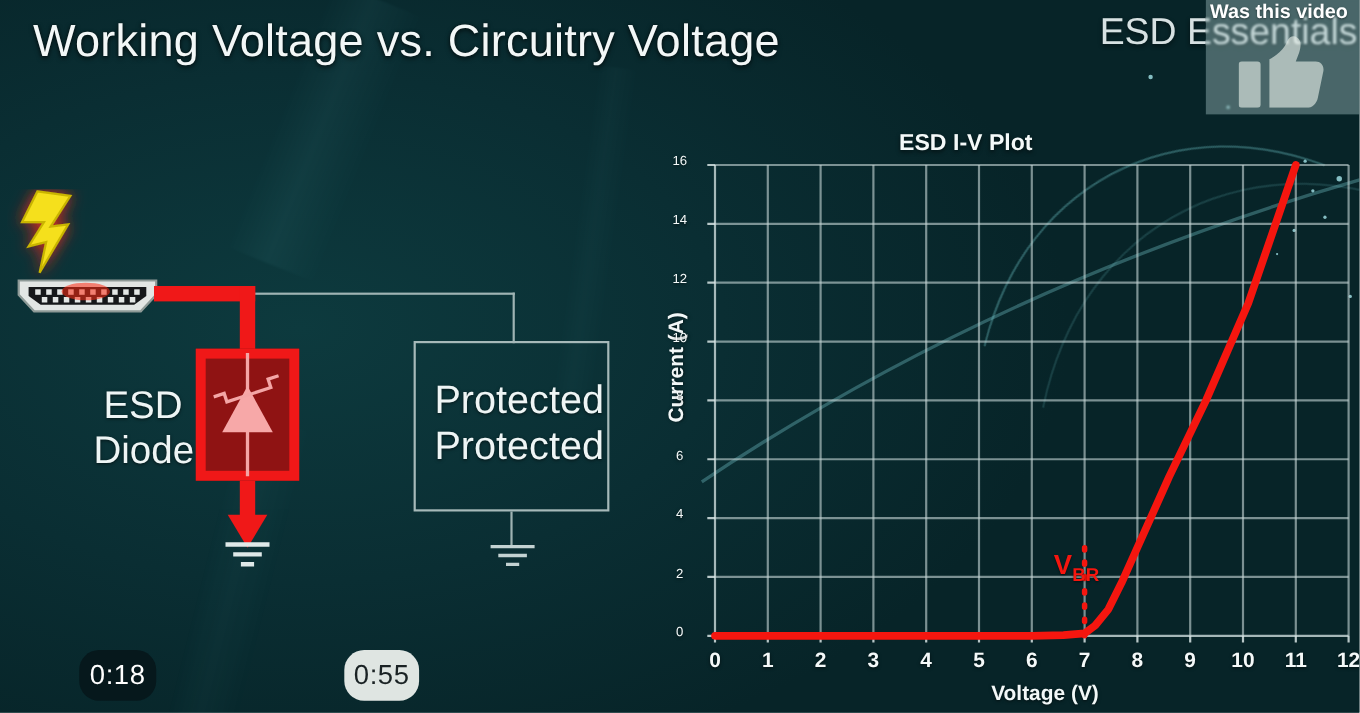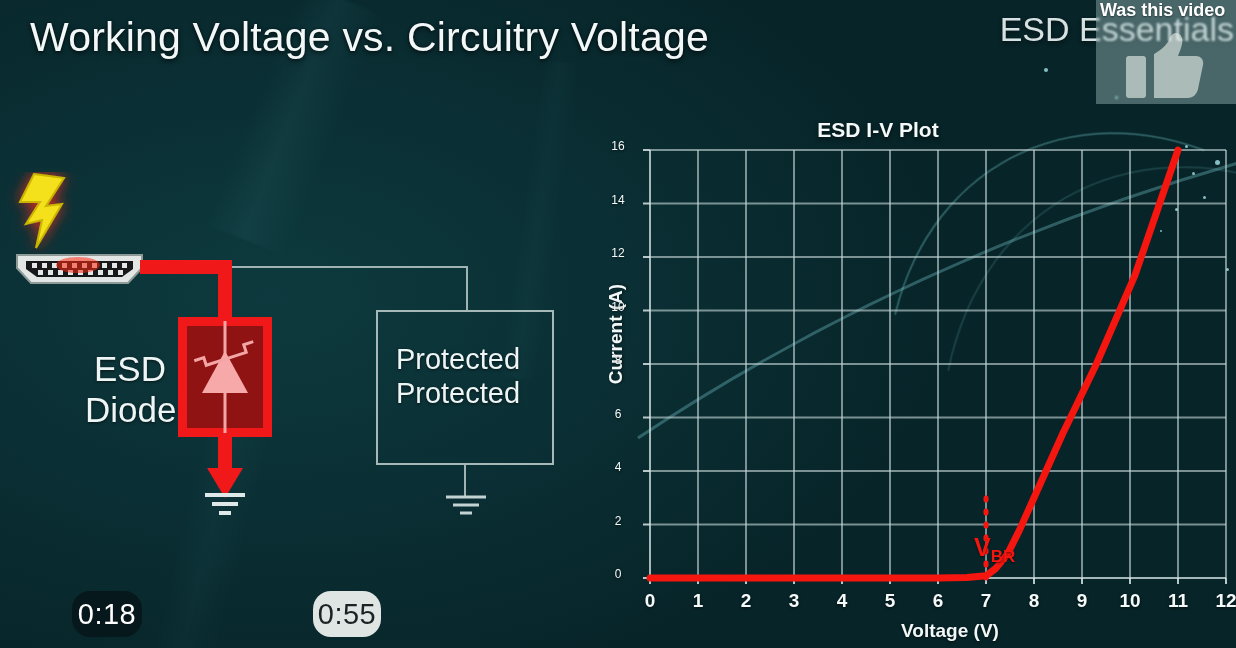--- a/index.html
+++ b/index.html
@@ -90,22 +90,22 @@
   .label-txt {
     position: absolute;
     color: #eef5f5;
     font-size: 35px;
     text-shadow: 0 1px 3px rgba(0,0,0,0.6);
     line-height: 1.18;
     text-align: center;
   }
   #esd-label { left: 85px; top: 178px; width: 90px; }
   #prot-label {
-    left: 362px; top: 172px; width: 192px;
-    font-size: 29px;
+    left: 376px; top: 172px; width: 192px;
+    font-size: 36px;
   }
 
   
   .wire-red { position: absolute; background: #f01818; }
   .wire-gray { position: absolute; background: #9fb3b3; }
 
   
   #diode-box {
     position: absolute;
     left: 178px; top: 147px;
@@ -125,21 +125,21 @@
   }
 
   
   .gnd { position: absolute; }
 
   
   .badge {
     position: absolute;
     display: flex; align-items: center; justify-content: center;
     border-radius: 18px;
-    font-size: 29px;
+    font-size: 25px;
     letter-spacing: 0.5px;
   }
   #badge-left {
     left: 72px; top: 591px; width: 70px; height: 46px;
     background: #06181c; color: #ffffff;
   }
   #badge-right {
     left: 313px; top: 591px; width: 68px; height: 46px;
     background: #dfe5e2; color: #1a2224;
   }
@@ -392,16 +392,16 @@
         <line x1="65" y1="363" x2="72" y2="363" stroke="rgba(215,228,228,0.85)" stroke-width="2"></line>
         <line x1="65" y1="309.5" x2="72" y2="309.5" stroke="rgba(215,228,228,0.85)" stroke-width="2"></line>
         <line x1="65" y1="256" x2="72" y2="256" stroke="rgba(215,228,228,0.85)" stroke-width="2"></line>
         <line x1="65" y1="202.5" x2="72" y2="202.5" stroke="rgba(215,228,228,0.85)" stroke-width="2"></line>
         <line x1="65" y1="149" x2="72" y2="149" stroke="rgba(215,228,228,0.85)" stroke-width="2"></line>
         <line x1="65" y1="95.5" x2="72" y2="95.5" stroke="rgba(215,228,228,0.85)" stroke-width="2"></line>
         <line x1="65" y1="42" x2="72" y2="42" stroke="rgba(215,228,228,0.85)" stroke-width="2"></line>
         <line x1="408" y1="470" x2="408" y2="389.75" stroke="#f5160f" stroke-width="5" stroke-linecap="round" stroke-dasharray="2 11"></line>
         <path d="M72 470 L120 470 L168 470 L216 470 L264 470 L312 470 L360 470 L388.79999999999995 469.465 L408 467.86 L417.59999999999997 460.6375 L429.6 445.925 L441.6 421.85 L456 389.75 L484.8 325.54999999999995 L518.4000000000001 256 L556.8 167.72499999999997 L600 42 " fill="none" stroke="#f5160f" stroke-width="7" stroke-linecap="round" stroke-linejoin="round"></path>
       </svg>
-    <div id="vbr-label" style="left: 380px; top: 425px; margin-left: 16px;"><span>V</span><sub>BR</sub></div>
+    <div id="vbr-label" style="left: 380px; top: 392px;"><span>V</span><sub>BR</sub></div>
   </div>
 
 </div>
 
 </body></html>

